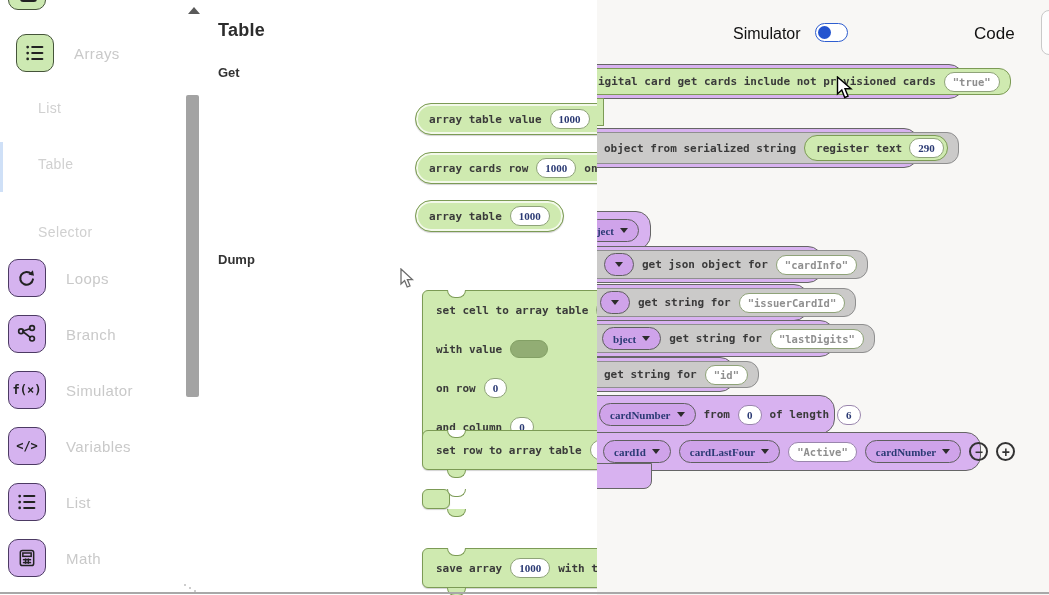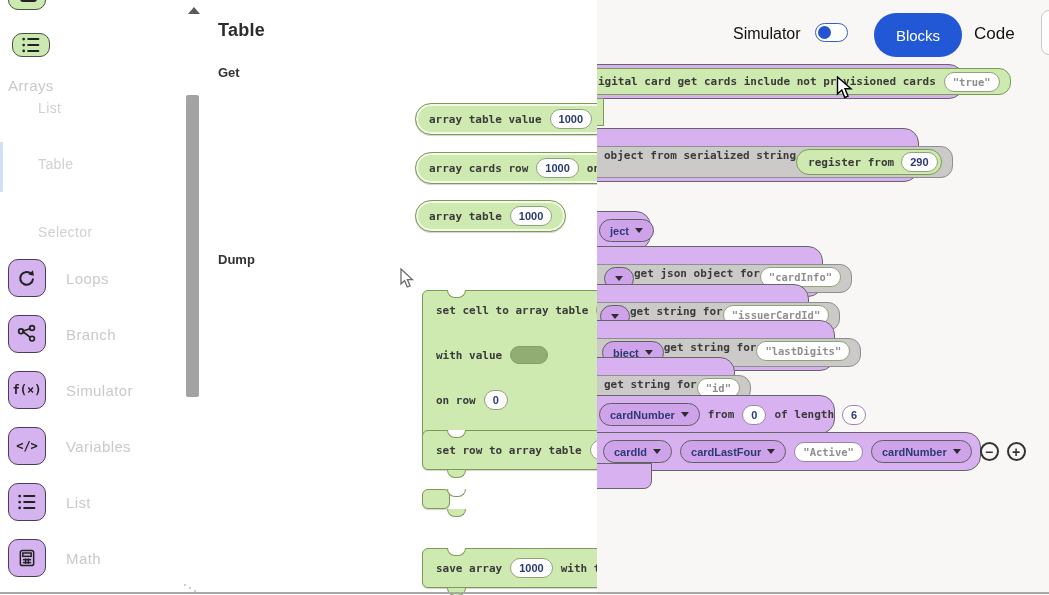--- a/index.html
+++ b/index.html
@@ -29,55 +29,55 @@
 
   
   .flyout{position:absolute;left:200px;top:0;width:397px;height:593px;background:#fff;border-right:1px solid #e2e2e2;}
   .fly-title{position:absolute;left:18px;top:20px;font-size:18px;font-weight:700;color:#2c2c2c;letter-spacing:.3px;}
   .fly-heading{position:absolute;left:18px;font-size:13px;font-weight:700;color:#333;}
   .fly-heading.get{top:65px;}
   .fly-heading.dump{top:252px;}
 
   
   .blk-text{font-family:"DejaVu Sans Mono",monospace;font-weight:700;font-size:11px;color:#3a3a3a;white-space:nowrap;}
-  .blk-num{font-family:Liberation Sans, sans-serif;font-weight:700;font-size:11px;color:#2b3a74;white-space:nowrap;}
+  .blk-num{font-family:Liberation Serif, serif;font-weight:700;font-size:11px;color:#2b3a74;white-space:nowrap;}
   .blk-str{font-family:"DejaVu Sans Mono",monospace;font-weight:700;font-size:10.5px;color:#8f8f8f;white-space:nowrap;}
   .oval{display:inline-flex;align-items:center;justify-content:center;min-width:14px;height:20px;padding:0 8px;
         border-radius:12px;background:#fff;border:1.5px solid #8fa379;box-sizing:border-box;}
   .ovalp{border-color:#9a86ad;}
   .slot{display:inline-block;width:38px;height:18px;border-radius:9px;background:#92ad74;border:1px solid #83a065;box-sizing:border-box;}
   .dd{display:inline-flex;align-items:center;gap:6px;height:23px;padding:0 10px;border-radius:13px;
       background:#cfa3ea;border:1.5px solid #5f5f5f;box-sizing:border-box;}
   .dd-arrow{width:0;height:0;border-left:4px solid transparent;border-right:4px solid transparent;border-top:5px solid #2c2c2c;}
   .green-oval{display:inline-flex;align-items:center;gap:7px;background:#cfeab0;border:1.5px solid #7c9b55;
       border-radius:15px;padding:2px 3px 2px 11px;}
   .circ{display:inline-flex;align-items:center;justify-content:center;width:19px;height:19px;border-radius:50%;
       border:2px solid #333;color:#333;font-size:14px;font-weight:700;line-height:1;background:transparent;box-sizing:border-box;}
 
   
   .pill-block{position:absolute;left:215px;display:inline-flex;align-items:center;gap:8px;height:32px;padding:0 13px;
       background:#cfeab0;border:1.5px solid #7c9b55;border-radius:17px;box-sizing:border-box;
       box-shadow:inset 0 0 0 2px #f3f9ea,0 1px 1px rgba(0,0,0,.18);}
-  .stmt-block{position:absolute;left:222px;display:inline-flex;flex-direction:column;align-items:flex-start;gap:25px;
+  .stmt-block{position:absolute;left:222px;display:inline-flex;flex-direction:column;align-items:flex-start;gap:19px;
       padding:9px 13px;background:#cfeab0;border:1.5px solid #7c9b55;border-radius:6px;box-sizing:border-box;
       box-shadow:0 1px 1px rgba(0,0,0,.18);}
   .stmt-line{display:flex;align-items:center;gap:8px;min-height:20px;}
   .notch{position:absolute;top:-1.5px;left:24px;width:17px;height:7px;background:#fff;border:1.5px solid #7c9b55;
       border-top:none;border-radius:0 0 9px 9px;}
   .tab{position:absolute;bottom:-8.5px;left:24px;width:17px;height:7px;background:#cfeab0;border:1.5px solid #7c9b55;
       border-top:none;border-radius:0 0 9px 9px;}
 
   
   .canvas{position:absolute;left:597px;top:0;right:0;bottom:0;background:#f8f7f5;overflow:hidden;}
   .wrap{position:absolute;display:flex;align-items:stretch;background:#d8b2f0;border:1.5px solid #666;
       border-radius:4px 15px 15px 4px;padding:3px;box-sizing:border-box;}
   .inner-green{flex:1;display:flex;align-items:center;gap:8px;padding:0 10px;height:27px;
       background:#cfeab0;border:1.5px solid #7c9b55;border-radius:3px 12px 12px 3px;box-sizing:border-box;}
-  .inner-gray{flex:1;display:flex;align-items:flex-start;gap:0;padding:2px 10px;min-height:27px;
-      background:#cbcac9;border:1.5px solid #8f8f8f;border-radius:3px 12px 12px 3px;box-sizing:border-box;margin-top:14px;}
+  .inner-gray{flex:1;display:flex;align-items:center;gap:8px;padding:2px 10px;min-height:27px;
+      background:#cbcac9;border:1.5px solid #8f8f8f;border-radius:3px 12px 12px 3px;box-sizing:border-box;}
   .inner-purple{flex:1;display:flex;align-items:center;gap:8px;padding:2px 8px;min-height:27px;}
   .green-stub{position:absolute;width:11px;height:28px;background:#cfeab0;border:1.5px solid #7c9b55;box-sizing:border-box;}
   .purple-stub{position:absolute;width:59px;height:26px;background:#d8b2f0;border:1.5px solid #666;
       border-radius:0 0 8px 0;box-sizing:border-box;}
 
   
   .sim-label{position:absolute;left:136px;top:25px;font-size:16px;color:#111;}
   .toggle{position:absolute;left:218px;top:23px;width:33px;height:19px;border-radius:10px;background:#fff;
       border:1.5px solid #2f5ed0;box-sizing:border-box;}
   .toggle .knob{position:absolute;left:1.5px;top:1.5px;width:13px;height:13px;border-radius:50%;background:#2353cf;}
@@ -94,21 +94,21 @@
 </head>
 <body>
 
 <div class="app">
 
   <div class="sidebar">
     <div class="partial-icon">
         <div class="glyph"></div>
       </div>
 
-    <div class="side-row" style="left:8px;top:33px;flex-direction:column;">
+    <div class="side-row" style="left:16px;top:33px;">
       <span class="cat-icon icon-green">
         <svg width="22" height="22" viewBox="0 0 24 24">
             <g stroke="#222" stroke-width="2.3" stroke-linecap="round">
               <circle cx="4" cy="5.5" r="1.5" fill="#222" stroke="none"></circle>
               <line x1="9" y1="5.5" x2="20" y2="5.5"></line>
               <circle cx="4" cy="12" r="1.5" fill="#222" stroke="none"></circle>
               <line x1="9" y1="12" x2="20" y2="12"></line>
               <circle cx="4" cy="18.5" r="1.5" fill="#222" stroke="none"></circle>
               <line x1="9" y1="18.5" x2="20" y2="18.5"></line>
             </g>
@@ -291,26 +291,26 @@
           <div class="inner-green">
             <span class="blk-text">igital card get cards include not provisioned cards</span>
             <span class="oval blk-str">"true"</span>
           </div>
         </div>
         <div class="green-stub" style="top: 98px; left: -4px;"></div>
         <div class="wrap" style="top: 128px; left: -8px; width: 330px;">
           <div class="inner-gray">
             <span class="blk-text">object from serialized string</span>
             <span class="green-oval">
-              <span class="blk-text">register from</span>
+              <span class="blk-text">register text</span>
               <span class="oval blk-num">290</span>
             </span>
           </div>
         </div>
-        <div class="wrap" style="top: 211px; left: -10px; width: 64px;">
+        <div class="wrap" style="top: 211px; left: -10px; width: 64px; justify-content: flex-end;">
           <div class="inner-purple">
             <span class="dd">
               <span class="blk-num">ject</span>
               <span class="dd-arrow"></span>
             </span>
           </div>
         </div>
         <div class="wrap" style="top: 246px; left: -8px; width: 234px;">
           <div class="inner-gray">
             <span class="dd">
@@ -376,21 +376,20 @@
             <span class="circ">+</span>
           </div>
         </div>
         <div class="purple-stub" style="top: 463px; left: -4px;"></div>
       </div>
 
     <span class="sim-label">Simulator</span>
     <div class="toggle">
         <div class="knob"></div>
       </div>
-    <button class="blocks-btn">Blocks</button>
     <span class="code-label">Code</span>
     <div class="right-widget"></div>
 
     <svg class="cursor" style="left:239px;top:76px;" width="18" height="25" viewBox="0 0 18 25">
       <polygon points="1.5,1 1.5,18 5.8,14 8.7,21.5 12,20.2 9,12.8 15,12.8" fill="#fff" stroke="#000" stroke-width="1.4"></polygon>
     </svg>
   </div>
 
   <div class="bottom-line"></div>
 </div>

